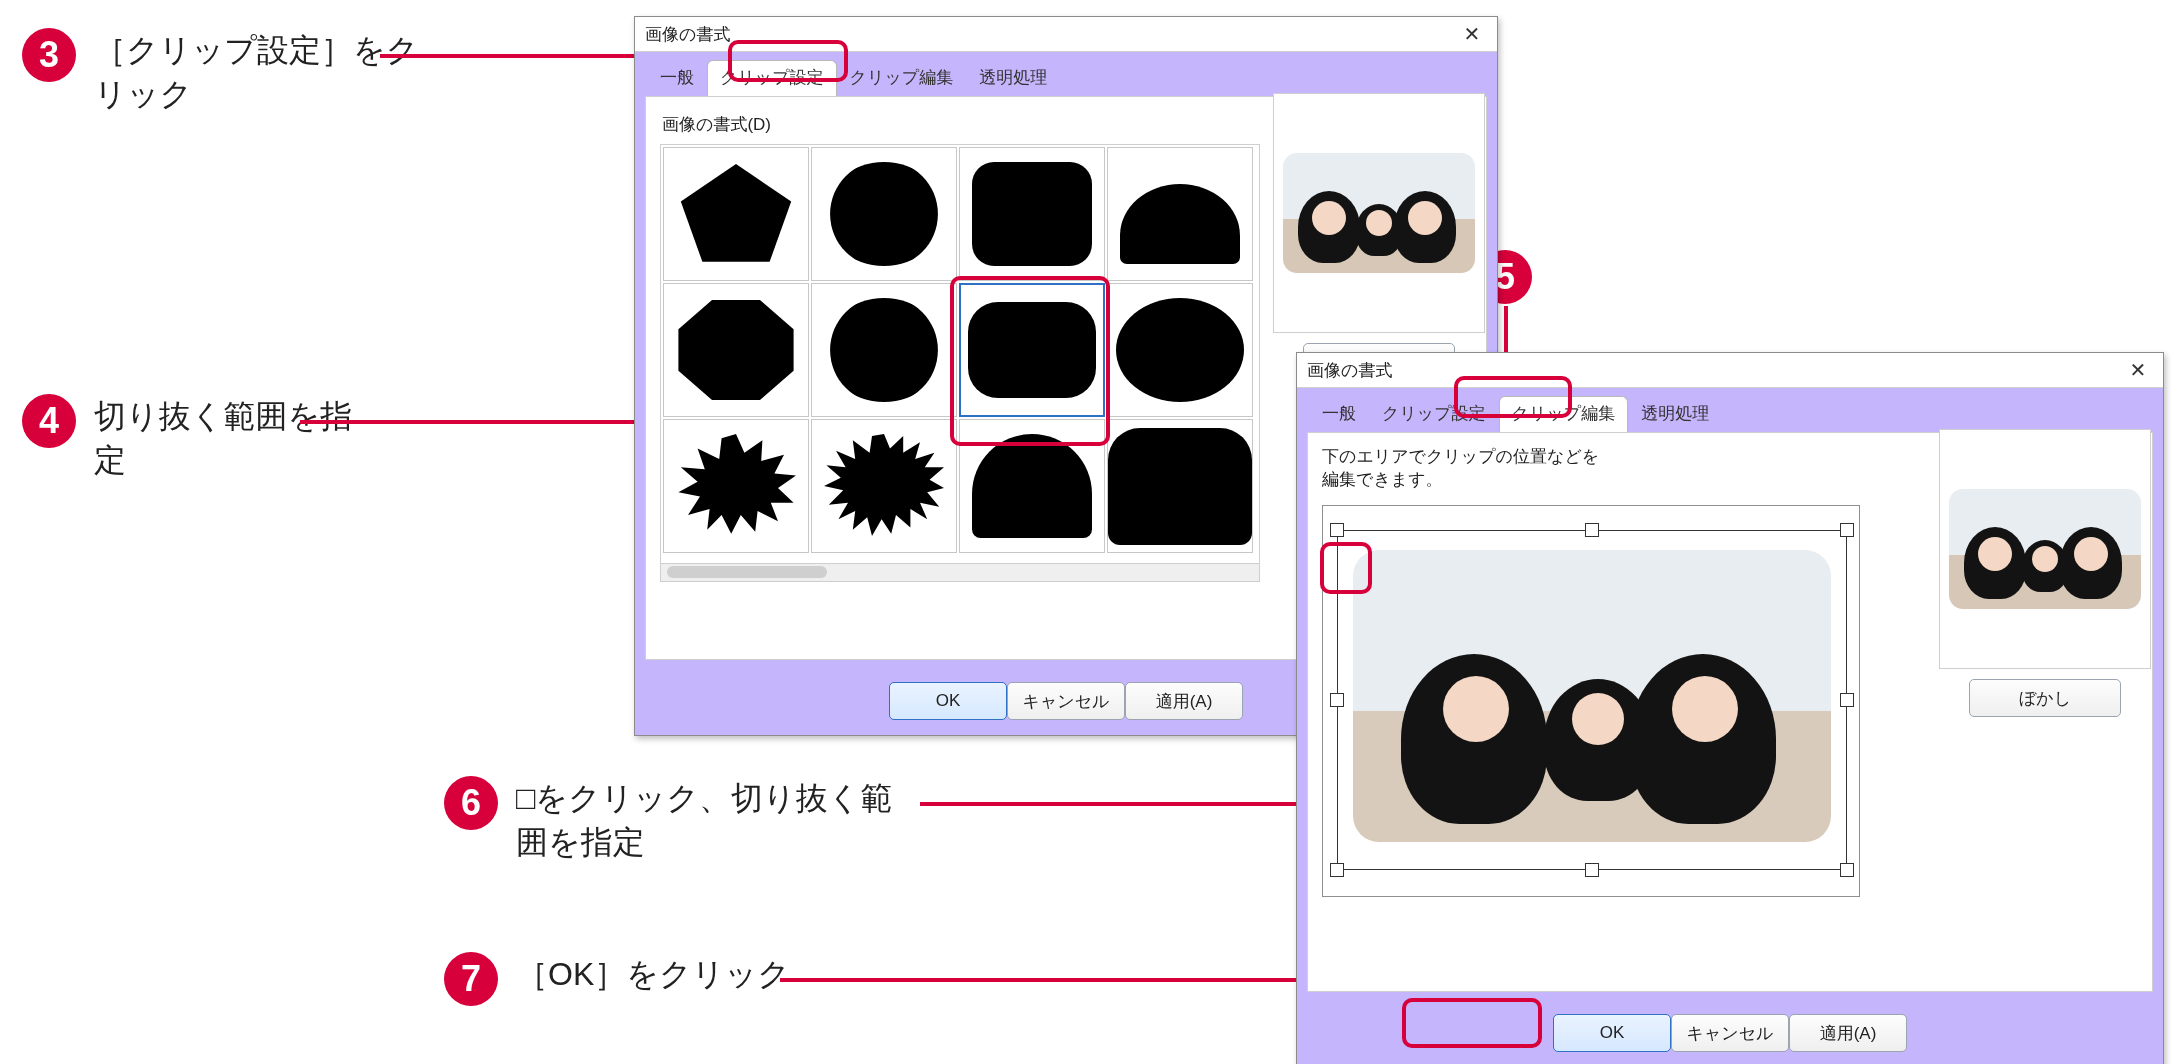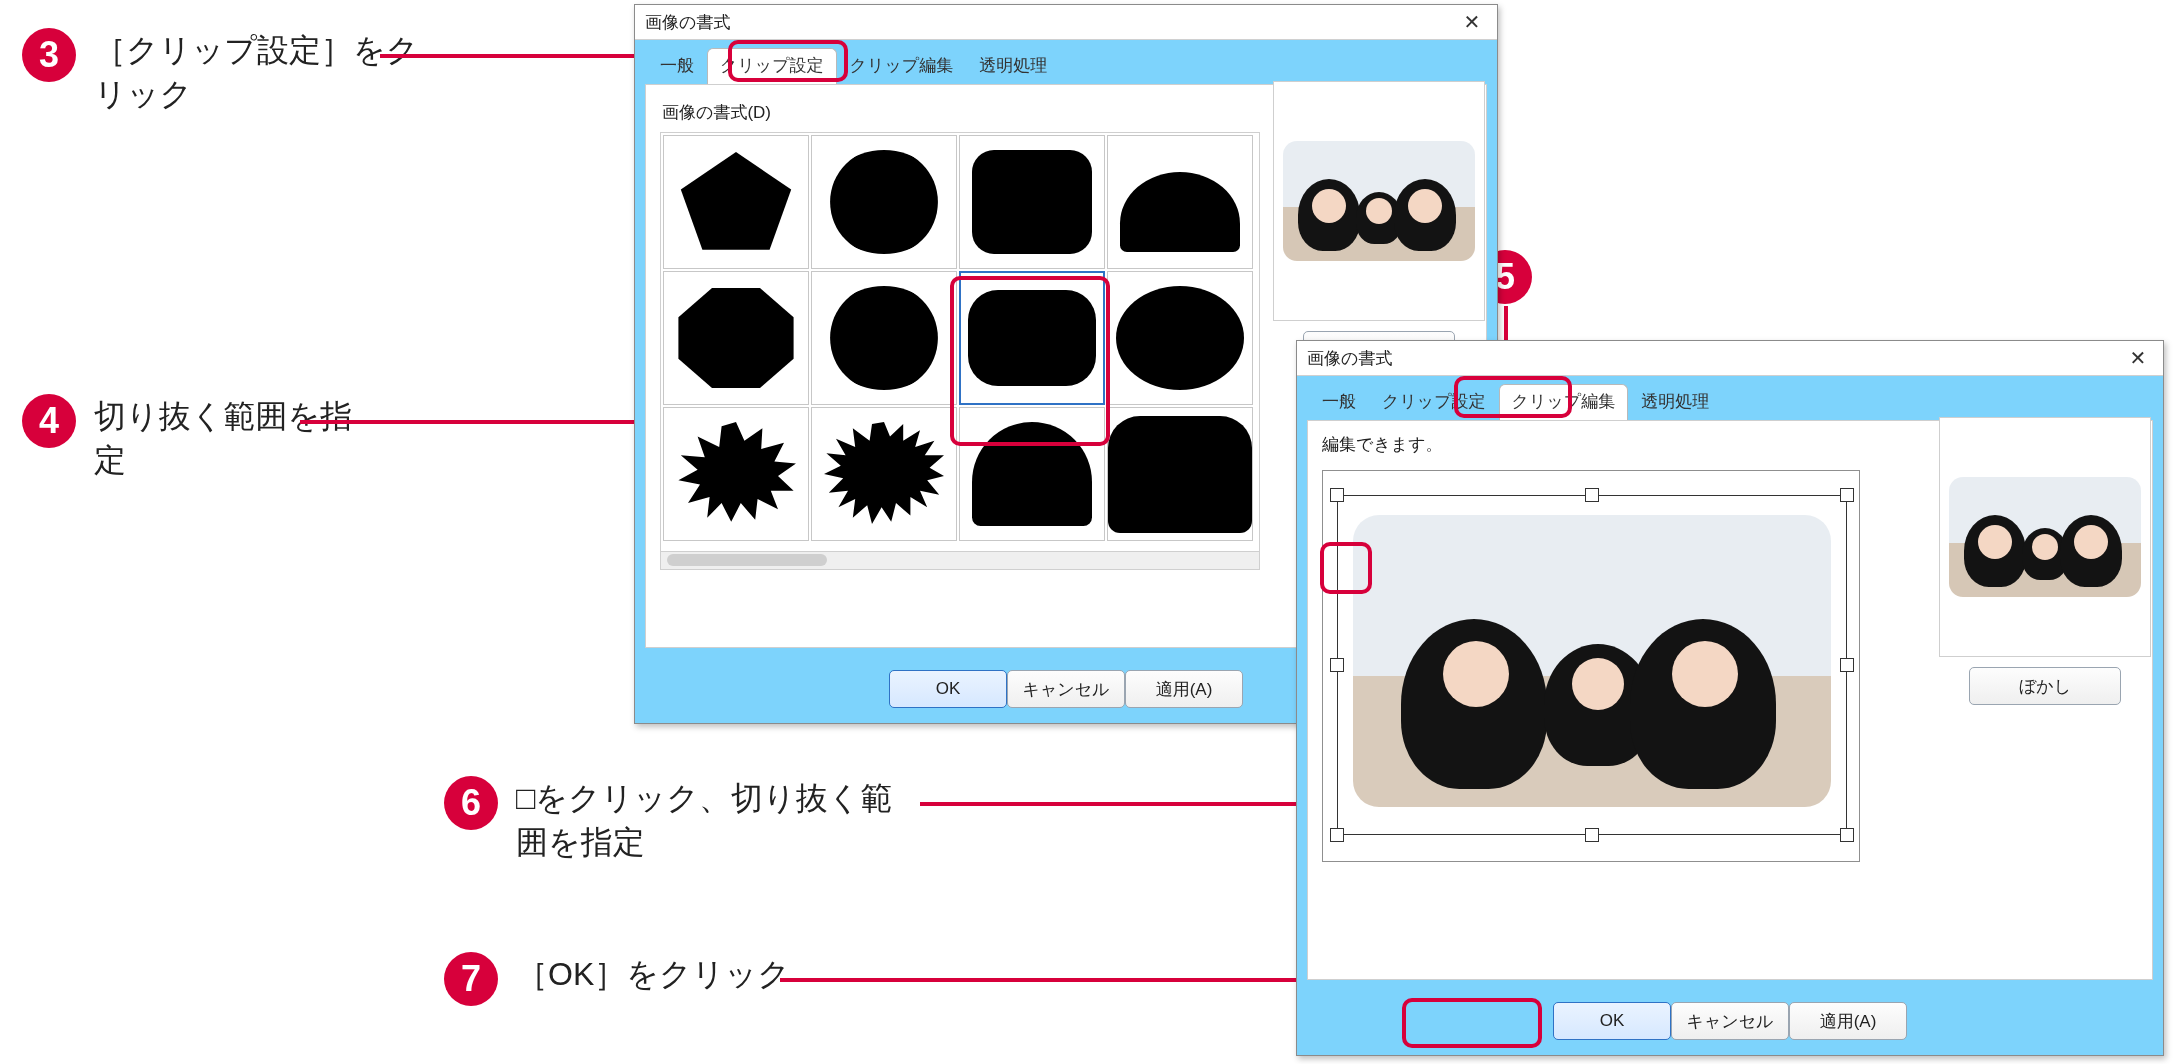--- a/index.html
+++ b/index.html
@@ -57,24 +57,25 @@
     position: absolute;
     border: 4px solid #d7003b;
     border-radius: 10px;
     box-sizing: border-box;
     background: transparent;
   }
 
   
   .dialog {
     position: absolute;
-    background: #7dd3fc;
+    background: #c4b5fd;
     border: 1px solid #8b8b8b;
     box-shadow: 2px 3px 6px rgba(0,0,0,.25);
     box-sizing: border-box;
+    margin-top: 12px;
   }
   .titlebar {
     height: 34px;
     background: #fff;
     border-bottom: 1px solid #d0d0d0;
     display: flex;
     align-items: center;
     justify-content: space-between;
     font-size: 17px;
     padding: 0 8px 0 10px;
@@ -415,20 +416,21 @@
     <div class="tabs">
       <div class="tab">一般</div>
       <div class="tab">クリップ設定</div>
       <div class="tab active">クリップ編集</div>
       <div class="tab">透明処理</div>
     </div>
 
     <div class="client" style="height:560px; position:relative;">
       <div style="overflow:hidden;">
         <div class="edit-info">
+          <div>下のエリアでクリップの位置などを</div>
           <div>編集できます。</div>
         </div>
         <div class="btn fitbtn" style="min-width:170px; position:absolute; right:14px; top:12px;">画像に合わせる(I)</div>
       </div>
 
       <div class="editstage">
         <div class="bigthumb">
           <div class="kid k1">
               <div class="face"></div>
             </div>

